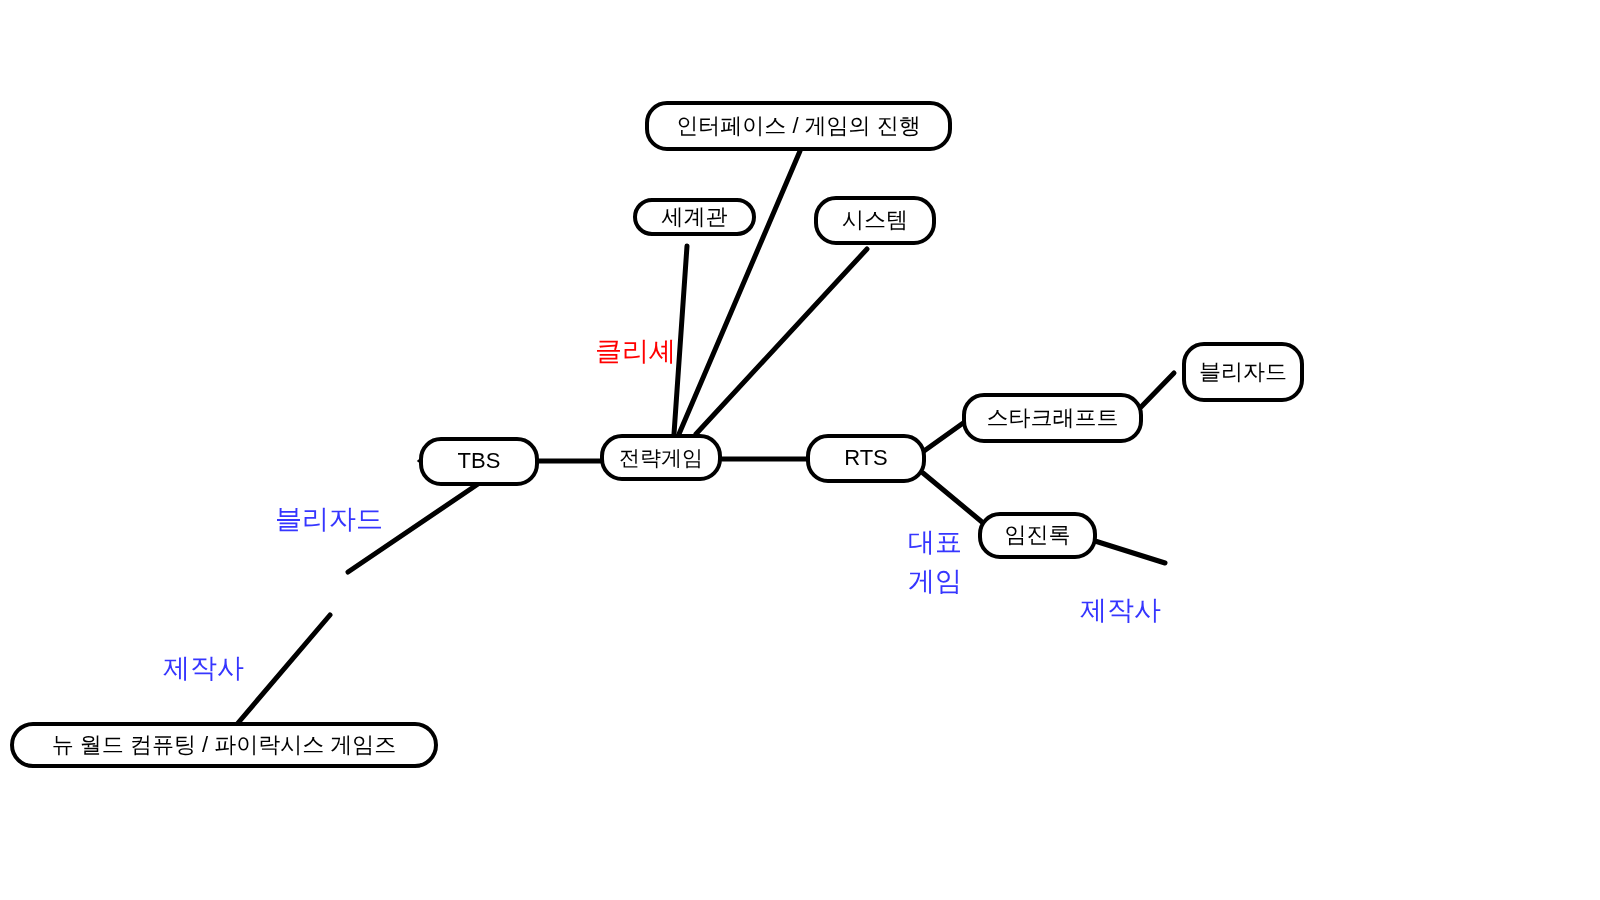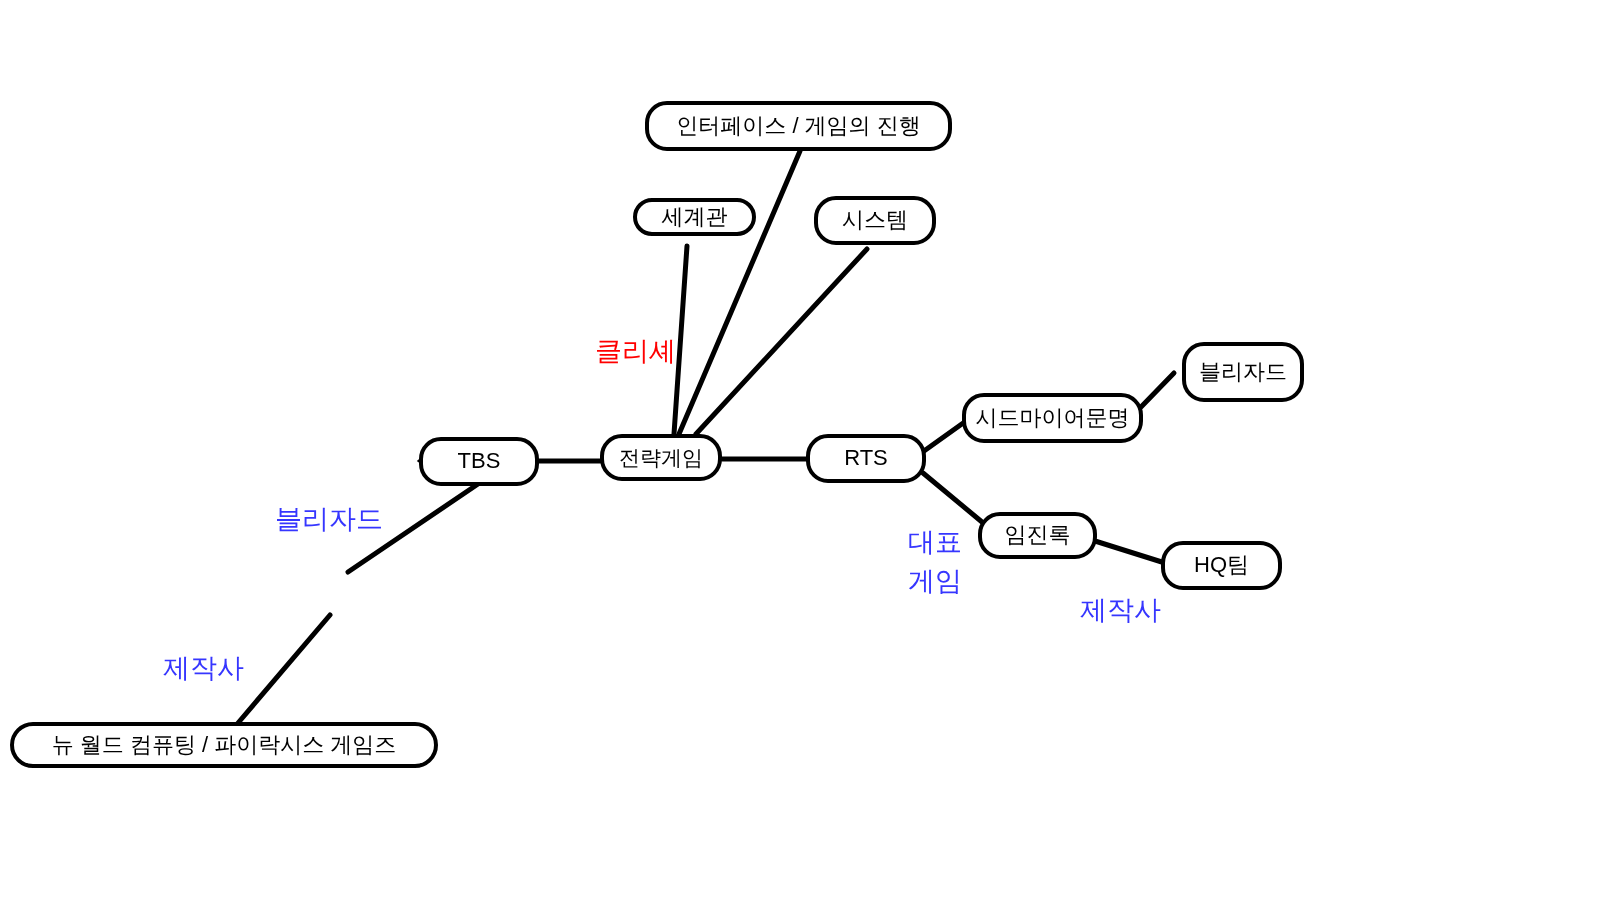--- a/index.html
+++ b/index.html
@@ -101,34 +101,31 @@
 
   <div class="node" id="node-rts">
     <span>RTS</span>
   </div>
 
   <div class="node" id="node-tbs">
     <span>TBS</span>
   </div>
 
   <div class="node" id="node-starcraft">
-    <span>시드마이어문명</span>
+    <span>스타크래프트</span>
   </div>
 
   <div class="node" id="node-blizzard">
     <span>블리자드</span>
   </div>
 
   <div class="node" id="node-imjinrok">
     <span>임진록</span>
   </div>
 
-  <div class="node" id="node-hqteam">
-    <span>HQ팀</span>
-  </div>
 
 
   <div class="node" id="node-nwc">
     <span>뉴 월드 컴퓨팅  / 파이락시스 게임즈</span>
   </div>
 
   <span class="float-label" id="label-cliche" style="color: rgb(255, 0, 0);">클리셰</span>
 
   <span class="float-label" id="label-repgame-left" style="color: rgb(54, 54, 255);">블리자드</span>
 

